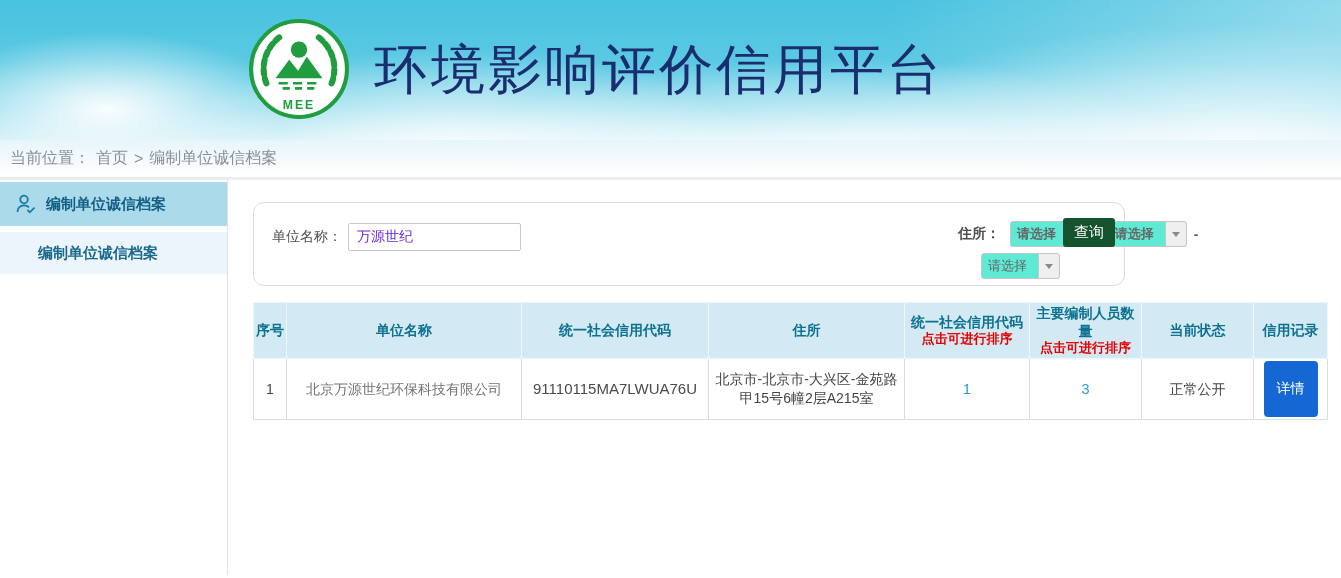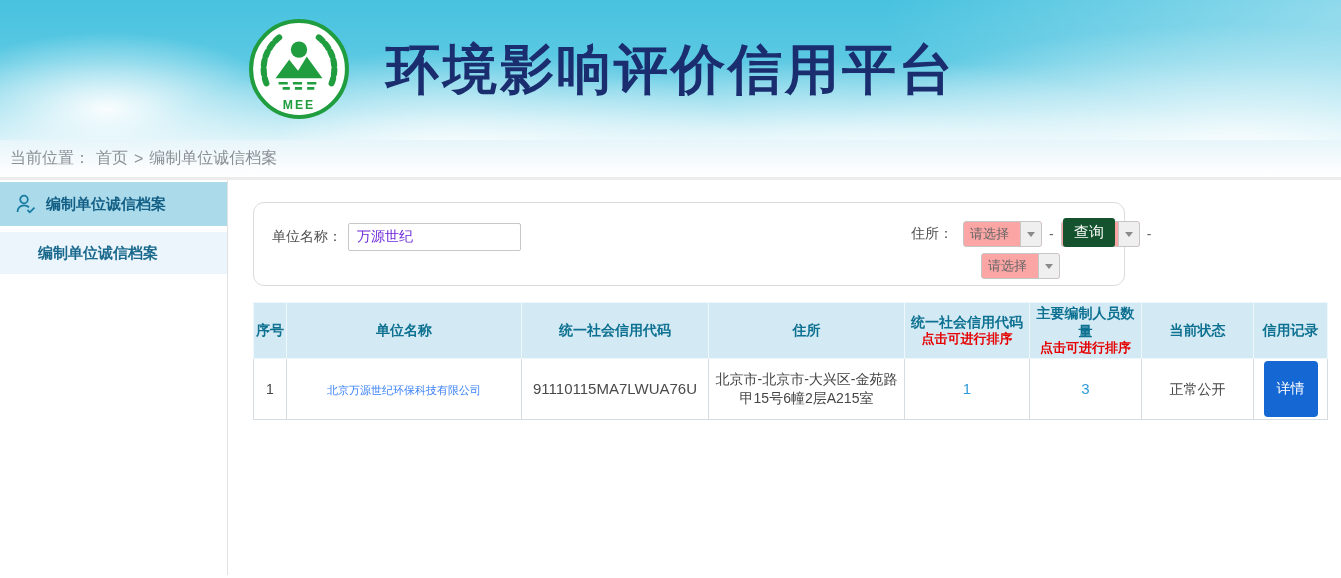--- a/index.html
+++ b/index.html
@@ -13,21 +13,21 @@
       radial-gradient(ellipse 260px 110px at 8% 78%,  rgba(255,255,255,.95), rgba(255,255,255,0) 70%),
       radial-gradient(ellipse 420px 150px at 34% 112%, rgba(255,255,255,.92), rgba(255,255,255,0) 72%),
       radial-gradient(ellipse 520px 150px at 62% 118%, rgba(255,255,255,.88), rgba(255,255,255,0) 72%),
       radial-gradient(ellipse 560px 170px at 92% 105%, rgba(255,255,255,.85), rgba(255,255,255,0) 72%),
       radial-gradient(ellipse 700px 240px at 105% 10%, rgba(255,255,255,.45), rgba(255,255,255,0) 75%),
       linear-gradient(180deg,#47c2df 0%, #5cc9e3 45%, #8fdaec 78%, #c9edf6 100%);
   }
   .brand { position:absolute; left:248px; top:18px; display:flex; align-items:center; }
   .logo { width:102px; height:102px; flex:0 0 auto; }
   .site-title {
-    margin-left:36px; font-size:54px; font-weight:700; color:#1a2d6f;
+    margin-left:24px; font-size:54px; font-weight:400; color:#1a2d6f;
     letter-spacing:3px; line-height:102px; white-space:nowrap;
   }
 
   
   .crumbbar {
     height:40px; display:flex; align-items:center; padding-left:10px;
     font-size:16px; color:#8b9096;
     background:linear-gradient(180deg,#e7f5fa 0%, #fbfdfe 80%, #ffffff 100%);
     border-bottom:3px solid #ececec;
   }
@@ -57,25 +57,25 @@
     border:1px solid #dcdcdc; border-radius:11px; background:#fff;
   }
   .fld { position:absolute; display:flex; align-items:center; }
   .fld label { font-size:14px; color:#4f4f4f; margin-right:6px; white-space:nowrap; }
   .txt {
     height:28px; border:1px solid #c8c8c8; border-radius:2px; padding:0 8px;
     font-size:14px; color:#6d28d9; outline:none; font-family:inherit;
   }
   .g1 { left:18px;  top:20px; }
   .g2 { left:392px; top:20px; }
-  .g3 { left:657px; top:18px; }
+  .g3 { left:704px; top:18px;font-weight:bold; }
   .g4 { left:727px; top:50px; }
   .combo {
     display:inline-flex; align-items:stretch; height:26px; border:1px solid #c6c6c6;
-    border-radius:3px; background:#fca5a5; overflow:hidden; cursor:pointer; margin:0 4px;
+    border-radius:3px; background:#5eead4; overflow:hidden; cursor:pointer; margin:0 4px;
   }
   .combo:first-child { margin-left:0; }
   .combo-text { width:56px; padding:0 6px; font-size:13px; color:#666; line-height:24px; }
   .combo-btn {
     width:21px; background:#efefef; border-left:1px solid #c6c6c6;
     display:flex; align-items:center; justify-content:center;
   }
   .caret { width:0; height:0; border-left:4px solid transparent; border-right:4px solid transparent; border-top:5px solid #8a8a8a; }
   .dash { color:#666; font-size:14px; margin:0 3px; }
   .query-btn {
@@ -90,21 +90,21 @@
     background:#d3eaf4; border:1px solid #eef7fb; height:40px;
     font-size:14px; font-weight:bold; color:#0e7191; text-align:center; vertical-align:middle;
     line-height:1.25; padding:2px 2px;
   }
   .sort-hint { color:#e60000; font-size:13px; font-weight:bold; }
   td {
     border:1px solid #d6dde2; border-top:none; height:48px; background:#fff;
     font-size:14px; color:#454545; text-align:center; vertical-align:middle;
     padding:2px 6px; line-height:1.35;
   }
-  .td-name a { color:#3b82f6; font-size:11px; text-decoration:none; cursor:pointer; }
+  .td-name a { color:#737373; font-size:14px; text-decoration:none; cursor:pointer; }
   .td-code { font-size:15px; color:#4a4a4a; }
   .count-link { color:#2f9bd8; font-size:15px; text-decoration:none; cursor:pointer; }
   .detail-btn {
     background:#1567d3; color:#fff; border:none; border-radius:4px;
     font-size:14px; padding:19px 13px; cursor:pointer; font-family:Liberation Mono, monospace;
   }
 </style>
 </head>
 <body>
 

